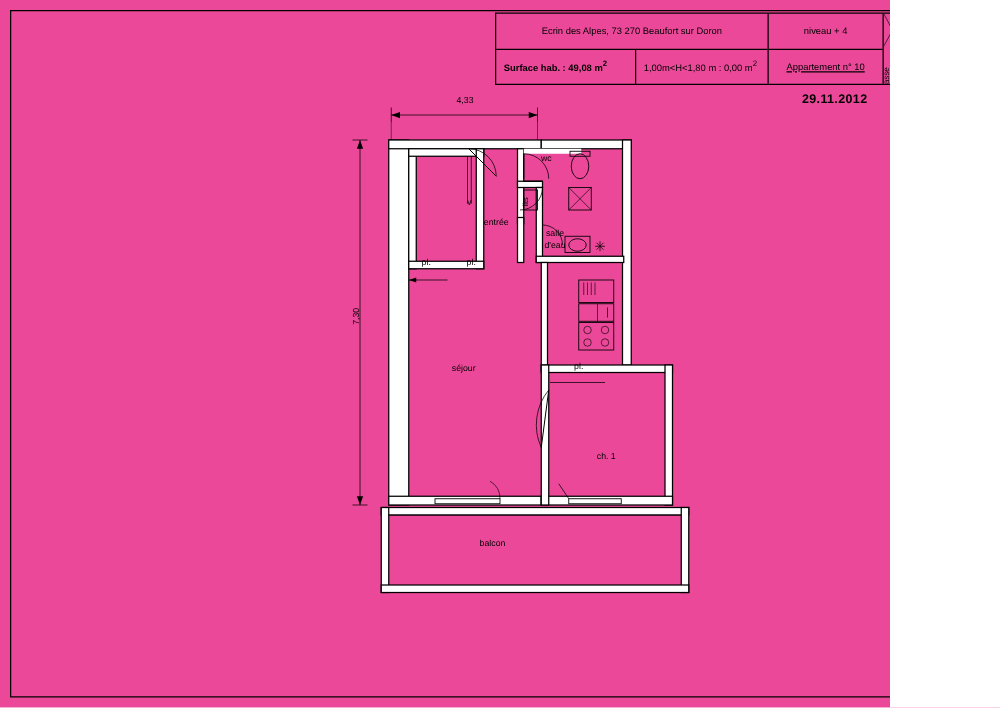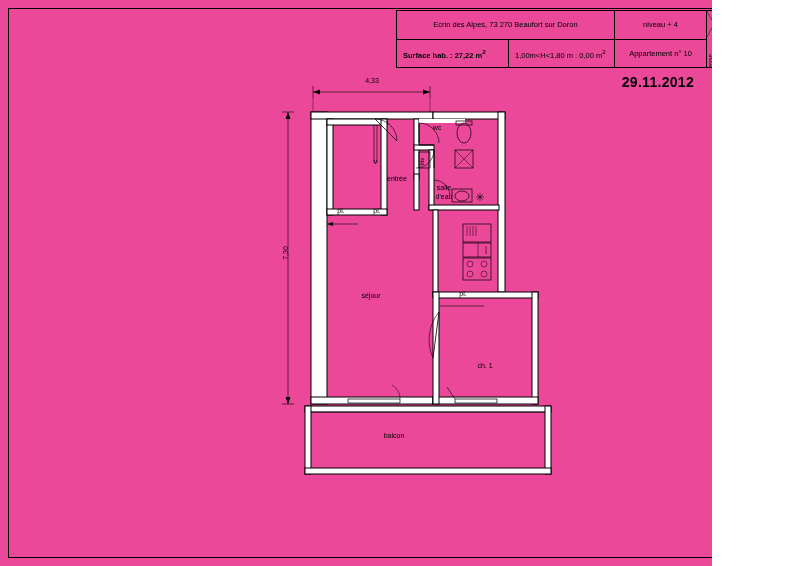--- a/index.html
+++ b/index.html
@@ -85,20 +85,21 @@
     flex-direction: column;
     box-sizing: border-box;
     border-right: 1px solid #000;
   }
   #tb-mid .tb-row:first-child {
     border-bottom: 1px solid #000;
     justify-content: center;
   }
   #tb-mid .tb-row:last-child {
     justify-content: center;
+    text-decoration: underline;
   }
   #tb-annex {
     flex: 1;
     display: flex;
     flex-direction: row;
     box-sizing: border-box;
   }
   .annex-col {
     flex: 1 1 0;
     border-right: 1px solid #000;
@@ -121,21 +122,21 @@
   .annex-cross {
     position: absolute;
     left: 0; top: 0;
     width: 100%;
     height: 26px;
   }
   #tb-date {
     position: absolute;
     right: 18px;
     top: 74px;
-    font-size: 14px;
+    font-size: 10px;
     font-weight: bold;
     letter-spacing: 0.3px;
     margin-left: 28px;
   }
   
   #plan {
     position: absolute;
     left: 0;
     top: 0;
     width: 800px;
@@ -162,21 +163,21 @@
   <div id="sheet-border"></div>
 
   <div id="title-block">
 
     <div id="tb-left">
       <div class="tb-row">
         <span class="tb-cell">Ecrin des Alpes, 73 270 Beaufort sur Doron</span>
       </div>
       <div class="tb-row">
         <div id="tb-surface">
-          <span class="tb-cell bold"><span>Surface hab. :  27,22 m</span><sup>2</sup></span>
+          <span class="tb-cell bold"><span>Surface hab. :  49,08 m</span><sup>2</sup></span>
         </div>
         <div id="tb-height">
           <span class="tb-cell"><span>1,00m&lt;H&lt;1,80 m : 0,00 m</span><sup>2</sup></span>
         </div>
       </div>
     </div>
 
     <div id="tb-mid">
       <div class="tb-row">
         <span class="tb-cell">niveau + 4</span>

